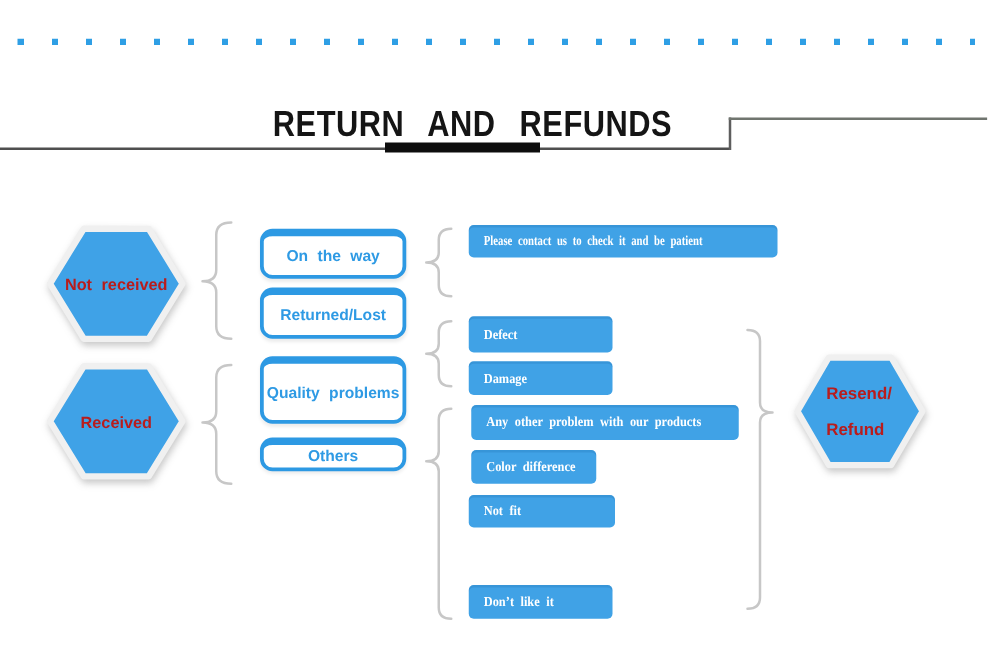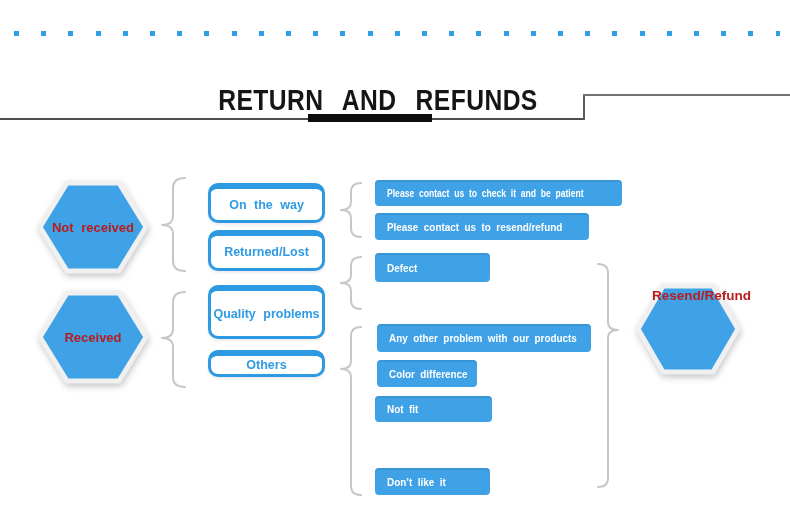--- a/index.html
+++ b/index.html
@@ -22,34 +22,34 @@
   
   .braces{position:absolute;left:0;top:0;pointer-events:none;}
   .braces path{fill:none;stroke:#c7c7c7;stroke-width:2;stroke-linecap:round;stroke-linejoin:round;}
 
   
   .hex{position:absolute;}
   .hex polygon{fill:#3fa2e7;stroke:#f0f0f0;stroke-width:5;stroke-linejoin:round;}
   .hex-shadow{filter:drop-shadow(1px 3px 3px rgba(110,110,110,.38));}
   .hex-label{position:absolute;display:flex;align-items:center;justify-content:center;
              color:#b91c1c;font-weight:700;font-size:13px;word-spacing:4px;text-align:center;}
-  .hex-label.two-line{flex-direction:row;align-items:flex-start;justify-content:center;
+  .hex-label.two-line{flex-direction:column;align-items:flex-start;justify-content:center;
                       padding-left:27px;box-sizing:border-box;line-height:29px;font-size:13.5px;}
 
   
   .cat{position:absolute;box-sizing:border-box;background:#fff;border:3px solid #2d99e3;
        border-top-width:6px;border-radius:10px;display:flex;align-items:center;justify-content:center;
        color:#2e9ae4;font-weight:700;font-size:12.5px;word-spacing:4px;
        box-shadow:0 2px 3px rgba(0,0,0,.08);white-space:nowrap;}
 
   
   .out{position:absolute;box-sizing:border-box;background:#40a2e6;border-radius:4px;color:#fff;
        font-weight:700;font-size:11px;display:flex;align-items:center;padding-left:12px;
        word-spacing:3px;white-space:nowrap;overflow:hidden;
-       box-shadow:inset 0 2px 0 rgba(12,82,140,.16);}
+       box-shadow:inset 0 2px 0 rgba(12,82,140,.16);font-family:Liberation Serif, serif;}
   .out .fit{display:inline-block;transform:scaleX(.9);transform-origin:left center;}
   .out .fit.xt{transform:scaleX(.78);}
 </style>
 </head>
 <body>
 
 <div class="canvas">
 
   <div class="dots"></div>
 
@@ -87,25 +87,25 @@
   </div>
 
   <div class="cat" style="left:208px;top:183px;width:117px;height:40px">On the way</div>
   <div class="cat" style="left:208px;top:230px;width:117px;height:41px">Returned/Lost</div>
   <div class="cat" style="left:208px;top:285px;width:117px;height:54px">Quality problems</div>
   <div class="cat" style="left:208px;top:350px;width:117px;height:27px">Others</div>
 
   <div class="out" style="left:375px;top:180px;width:247px;height:26px">
     <span class="fit xt">Please contact us to check it and be patient</span>
   </div>
-  <div class="out" style="left:375px;top:213px;width:214px;height:27px">
-    <span class="fit">Please contact us to resend/refund</span>
-  </div>
   <div class="out" style="left:375px;top:253px;width:115px;height:29px">
     <span class="fit">Defect</span>
+  </div>
+  <div class="out" style="left:375px;top:289px;width:115px;height:27px">
+    <span class="fit">Damage</span>
   </div>
   <div class="out" style="left:377px;top:324px;width:214px;height:28px">
     <span class="fit">Any other problem with our products</span>
   </div>
   <div class="out" style="left:377px;top:360px;width:100px;height:27px">
     <span class="fit">Color difference</span>
   </div>
   <div class="out" style="left:375px;top:396px;width:117px;height:26px">
     <span class="fit">Not fit</span>
   </div>

